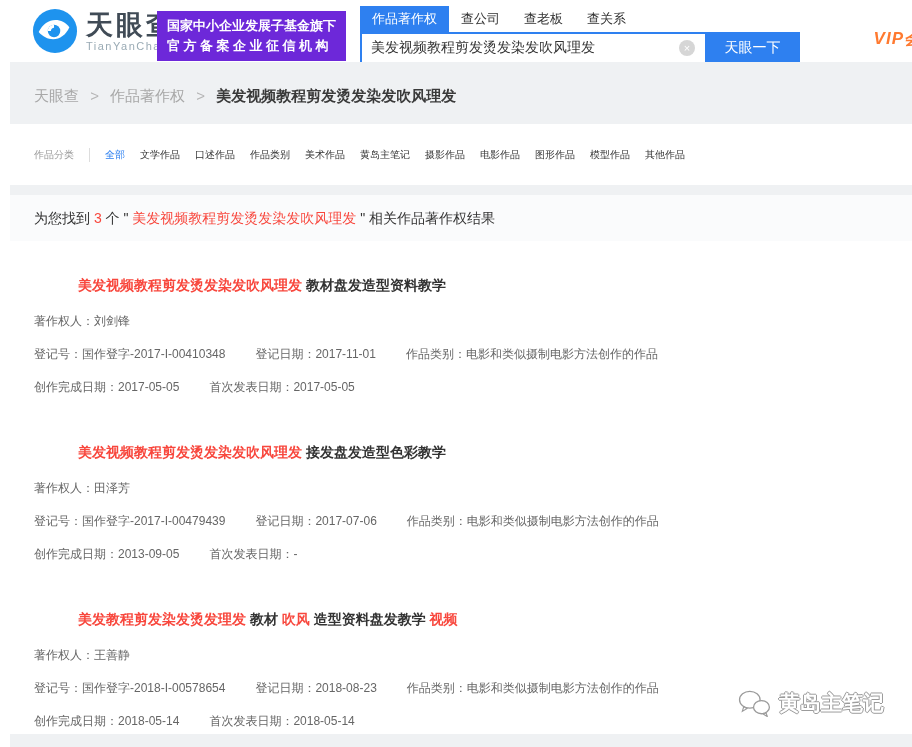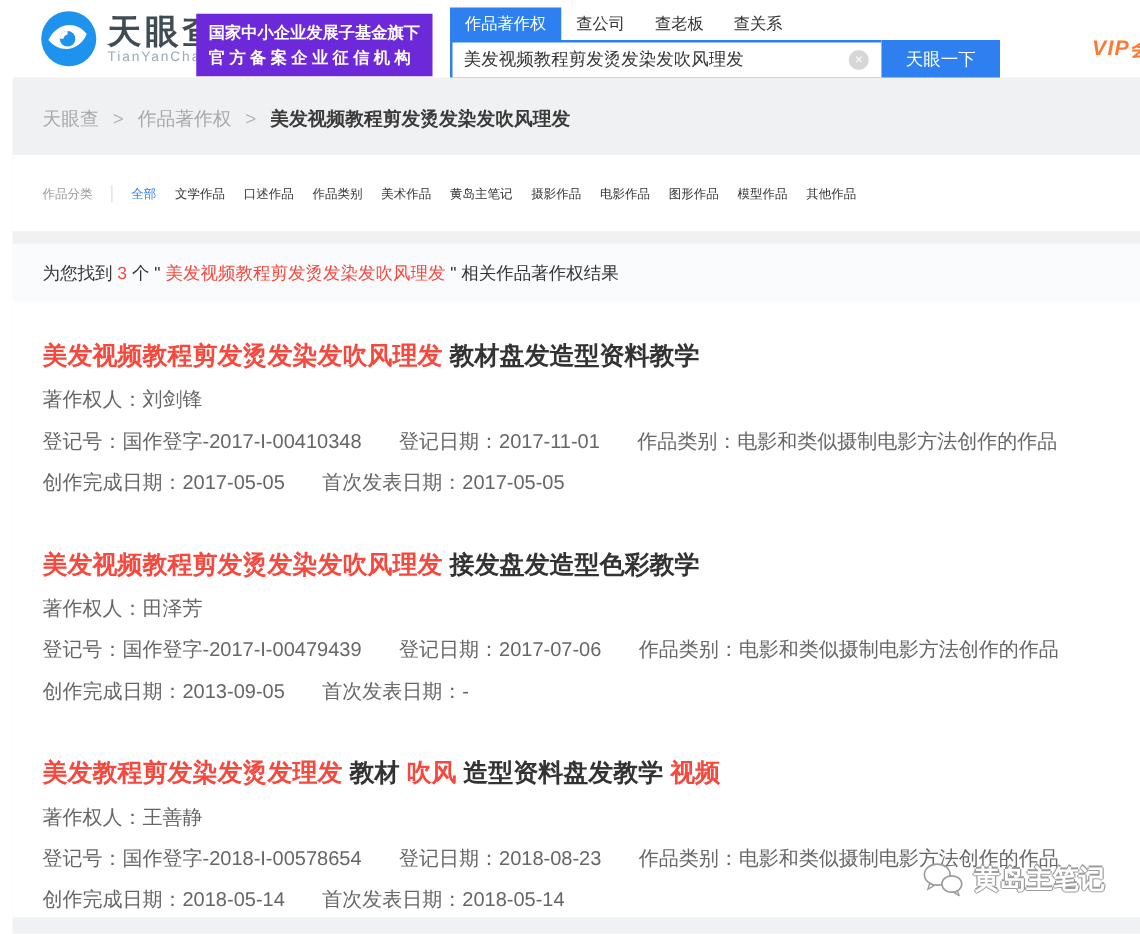--- a/index.html
+++ b/index.html
@@ -49,23 +49,23 @@
   .filter-tabs { display:flex; gap:15px; }
   .ftab { color:#333; cursor:pointer; white-space:nowrap; }
   .ftab.active { color:#2e80f0; }
   
   .results-panel { margin-top:10px; background:#fff; height:539px; overflow:hidden; }
   .summary-row { height:46px; line-height:46px; padding-left:24px; background:#fafbfc;
                  font-size:14px; color:#333; }
   .red { color:#f8473d; }
   .cards { padding:14px 24px 0 24px; }
   .card { padding:18px 0 26px 0; }
-  .card-title { font-size:20px; font-weight:bold; color:#333; line-height:24px; cursor:pointer; }
+  .card-title { font-size:14px; font-weight:bold; color:#333; line-height:24px; cursor:pointer;margin-left:44px; }
   .card-title .hl { color:#f8473d; }
-  .card-line { font-size:16px; color:#666; margin-top:15px; display:flex; line-height:18px; }
+  .card-line { font-size:12px; color:#666; margin-top:15px; display:flex; line-height:18px; }
   .field { margin-right:30px; white-space:nowrap; }
   .field:last-child { margin-right:0; }
   
   .watermark { position:absolute; right:28px; bottom:30px; display:flex; align-items:flex-start;
                gap:8px; pointer-events:none; }
   .wm-text { font-size:21px; font-weight:bold; color:#fff;
              text-shadow:-1px 0 #9b9b9b, 0 1px #9b9b9b, 1px 0 #9b9b9b, 0 -1px #9b9b9b; }
 </style>
 </head>
 <body>

